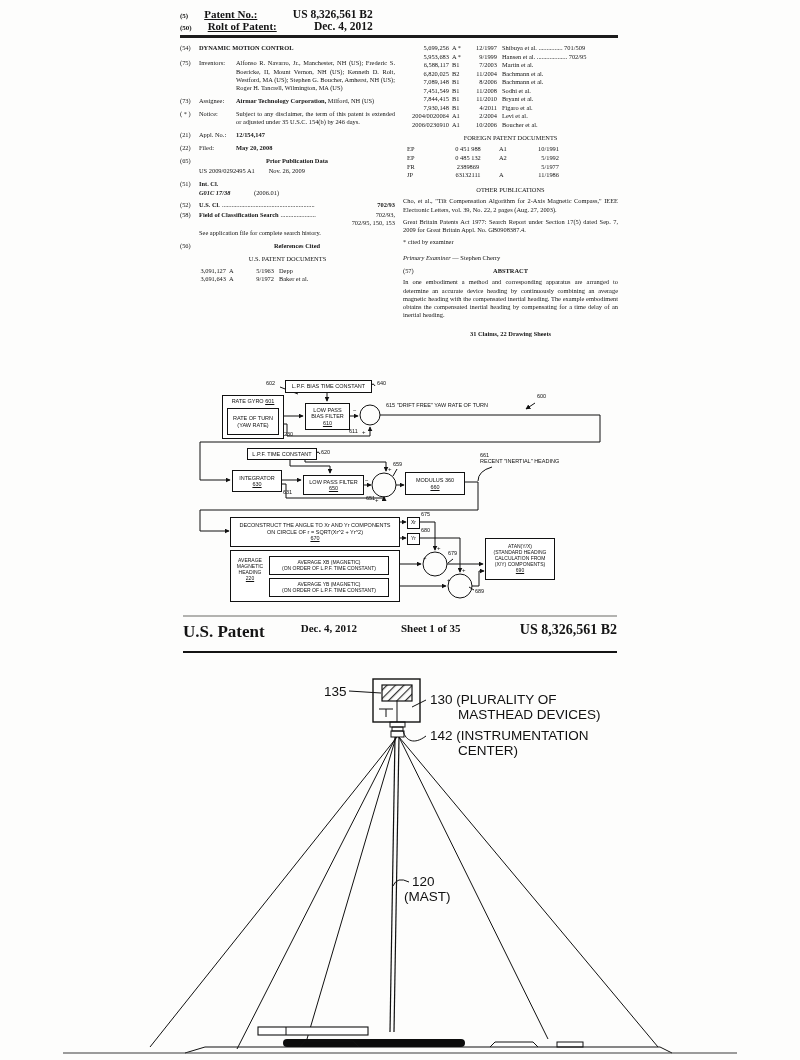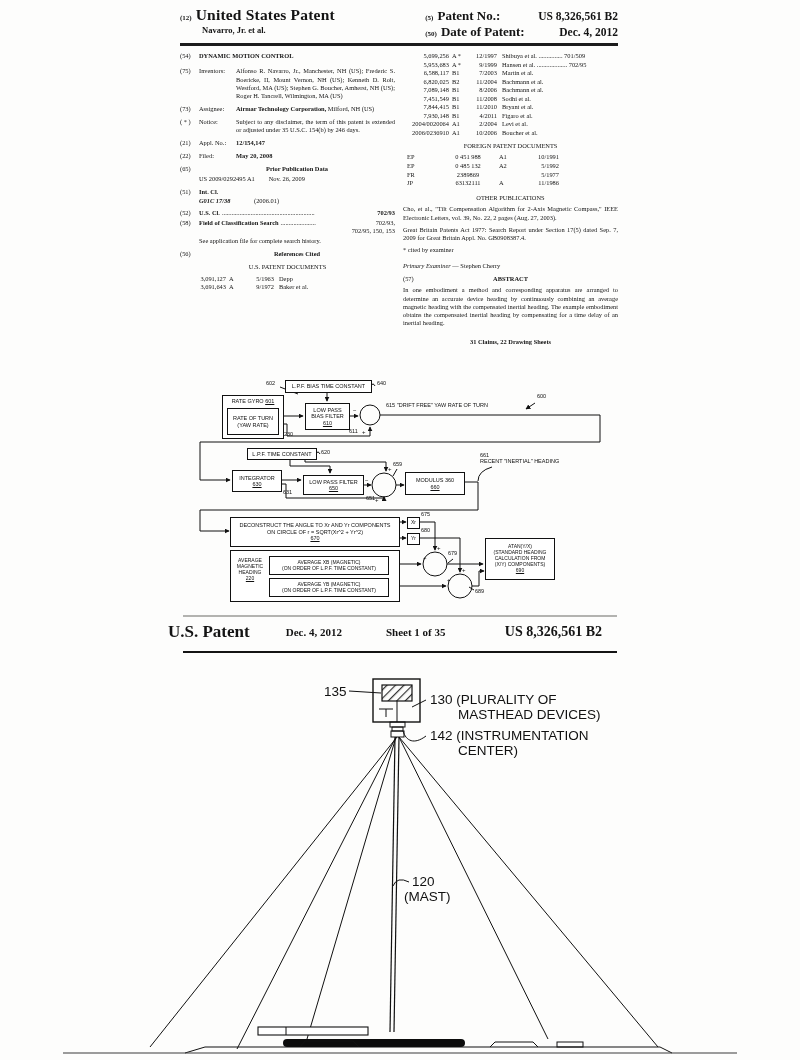--- a/index.html
+++ b/index.html
@@ -10,21 +10,21 @@
   
   #p1{position:absolute;left:180px;top:6px;width:438px;}
   .p1h{display:flex;justify-content:space-between;align-items:flex-start;}
   .p1h-left{width:55%;}
   .titlerow{display:flex;align-items:baseline;gap:4px;}
   .tagsm{font-size:7px;font-weight:bold;}
   .bigtitle{font-size:15.5px;font-weight:bold;letter-spacing:.2px;}
   .invline{font-size:8.5px;font-weight:bold;margin-left:22px;margin-top:1px;}
   .p1h-right{width:44%;padding-top:2px;}
   .hrow{display:flex;align-items:baseline;}
-  .hlbl{font-size:13px;font-weight:bold;margin-left:4px;}
+  .hlbl{font-size:11px;font-weight:bold;margin-left:16px;text-decoration:underline;}
   .hval{font-size:11.5px;font-weight:bold;margin-left:auto;}
   .hrule{height:3px;background:#1c1c1c;margin-top:3px;}
 
   .cols{display:flex;gap:8px;margin-top:6px;}
   .col{width:215px;font-size:6.4px;line-height:1.3;}
   .it{display:flex;margin-bottom:4.5px;}
   .tag{flex:0 0 19px;}
   .lb{flex:0 0 37px;}
   .vl{flex:1;text-align:justify;}
   .b{font-weight:bold;}
@@ -60,55 +60,48 @@
   .dbox{position:absolute;border:1px solid #111;background:#fff;display:flex;flex-direction:column;
         align-items:center;justify-content:center;text-align:center;font-size:5.5px;
         line-height:1.18;white-space:pre-line;overflow:hidden;}
   .bold2{border-width:1.5px;}
   .dnum{text-decoration:underline;}
   .dlab{position:absolute;font-size:5.5px;white-space:nowrap;}
   .f5{font-size:5px;}
 
   
   #pagebreak{position:absolute;left:183px;top:615px;width:434px;height:2px;background:#b3b3b0;}
-  #p2h{position:absolute;left:168px;top:622px;width:434px;display:flex;align-items:center;
+  #p2h{position:absolute;left:183px;top:622px;width:434px;display:flex;align-items:flex-start;
        font-weight:bold;}
   .p2-title{font-size:17px;}
   .p2-date{font-size:11px;margin-left:36px;}
   .p2-sheet{font-size:11px;margin-left:44px;}
   .p2-no{font-size:14px;margin-left:auto;}
   #p2rule{position:absolute;left:183px;top:651px;width:434px;height:2px;background:#141414;}
 
   
   #fig{position:absolute;left:60px;top:655px;width:700px;height:405px;}
   #fig text{font-family:"Liberation Sans",sans-serif;font-size:13.5px;fill:#111;}
 </style>
 </head>
 <body>
 
 <div class="root">
 
   <section id="p1">
     <div class="p1h">
-      <div class="p1h-left">
-        <div class="titlerow">
-          <span class="tagsm">(12)</span>
-          <span class="bigtitle">United States Patent</span>
-        </div>
-        <div class="invline">Navarro, Jr. et al.</div>
-      </div>
       <div class="p1h-right">
         <div class="hrow">
           <span class="tagsm">(5)</span>
           <span class="hlbl">Patent No.:</span>
           <span class="hval">US 8,326,561 B2</span>
         </div>
         <div class="hrow">
           <span class="tagsm">(50)</span>
-          <span class="hlbl">Date of Patent:</span>
+          <span class="hlbl">Rolt of Patent:</span>
           <span class="hval">Dec. 4, 2012</span>
         </div>
       </div>
     </div>
     <div class="hrule"></div>
 
     <div class="cols">
 
       <div class="col">
         <div class="it" style="margin-bottom:7px;">

